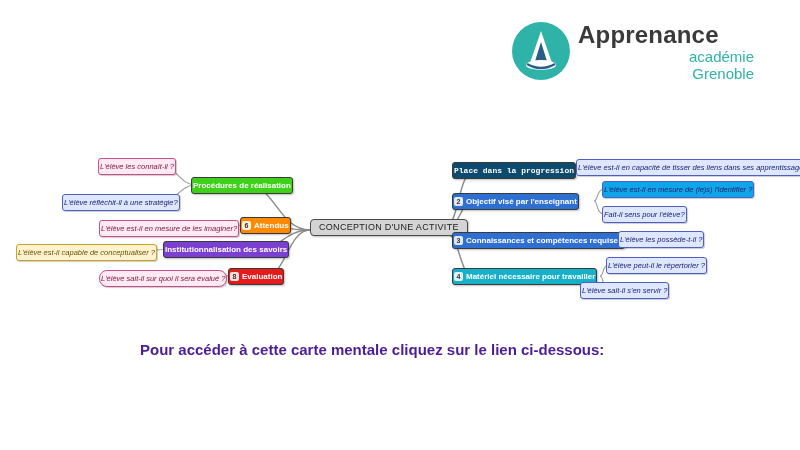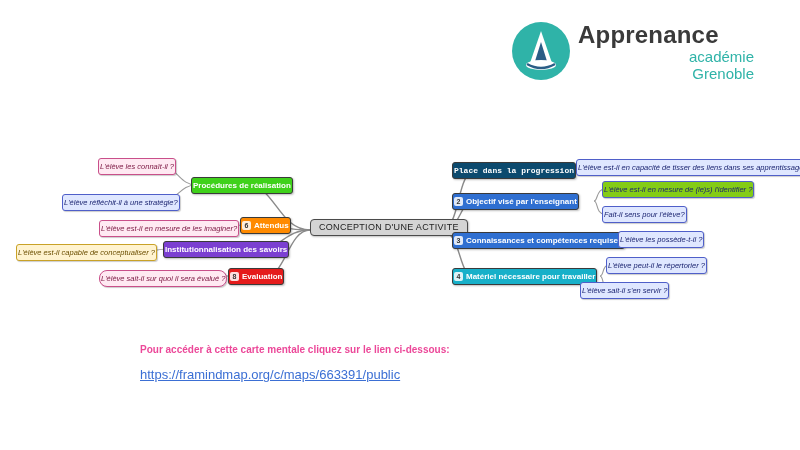--- a/index.html
+++ b/index.html
@@ -113,23 +113,23 @@
   }
 
   
   #caption {
     position: absolute;
     left: 140px;
     top: 340px;
     width: 560px;
   }
   #caption-title {
-    font-size: 10px;
-    font-weight: bold;
-    color: #ec4899;
+    font-size: 15px;
+    font-weight: bold;
+    color: #4c1d95;
     line-height: 20px;
   }
   #caption-link {
     display: inline-block;
     margin-top: 6px;
     font-size: 13px;
     color: #3b6fd4;
     text-decoration: underline;
     line-height: 18px;
   }
@@ -206,31 +206,30 @@
   <div class="node leaf" style="left:99px; top:140px; background:#ffe9f2; border-color:#c94f8a; color:#7a1540;border-radius:8px;">L'élève sait-il sur quoi il sera évalué ?</div>
 
   <div class="node lvl1" style="left:452px; top:32px; background:#0c4a6e; color:#ffffff;font-family:Liberation Mono, monospace;">
     <span>Place dans la progression</span>
   </div>
   <div class="node leaf" style="left:576px; top:29px; background:#dfe7ff; border-color:#4f5fc9; color:#1b2470;">L'élève est-il en capacité de tisser des liens dans ses apprentissages?</div>
 
   <div class="node lvl1" style="left:452px; top:63px; background:#2f6fd1; color:#ffffff;">
     <span class="badge">2</span><span>Objectif visé par l'enseignant</span>
   </div>
-  <div class="node leaf" style="left:602px; top:51px; background:#84cc16; border-color:#4f5fc9; color:#1b2470;">L'élève est-il en mesure de (le)s) l'identifier ?</div>
+  <div class="node leaf" style="left:602px; top:51px; background:#0ea5e9; border-color:#4f5fc9; color:#1b2470;">L'élève est-il en mesure de (le)s) l'identifier ?</div>
   <div class="node leaf" style="left:602px; top:76px; background:#dfe7ff; border-color:#4f5fc9; color:#1b2470;">Fait-il sens pour l'élève?</div>
 
   <div class="node lvl1" style="left:452px; top:102px; background:#2f6fd1; color:#ffffff;">
     <span class="badge">3</span><span>Connaissances et compétences requises</span>
   </div>
   <div class="node leaf" style="left:618px; top:101px; background:#dfe7ff; border-color:#4f5fc9; color:#1b2470;">L'élève les possède-t-il ?</div>
 
   <div class="node lvl1" style="left:452px; top:138px; background:#17b0c9; color:#ffffff;">
     <span class="badge">4</span><span>Matériel nécessaire pour travailler</span>
   </div>
   <div class="node leaf" style="left:606px; top:127px; background:#dfe7ff; border-color:#4f5fc9; color:#1b2470;">L'élève peut-il le répertorier ?</div>
   <div class="node leaf" style="left:580px; top:152px; background:#dfe7ff; border-color:#4f5fc9; color:#1b2470;">L'élève sait-il s'en servir ?</div>
 </div>
 
 <div id="caption">
   <div id="caption-title">Pour accéder à cette carte mentale cliquez sur le lien ci-dessous:</div>
-  <a id="caption-link" href="#">https://framindmap.org/c/maps/663391/public</a>
 </div>
 
 </body></html>

